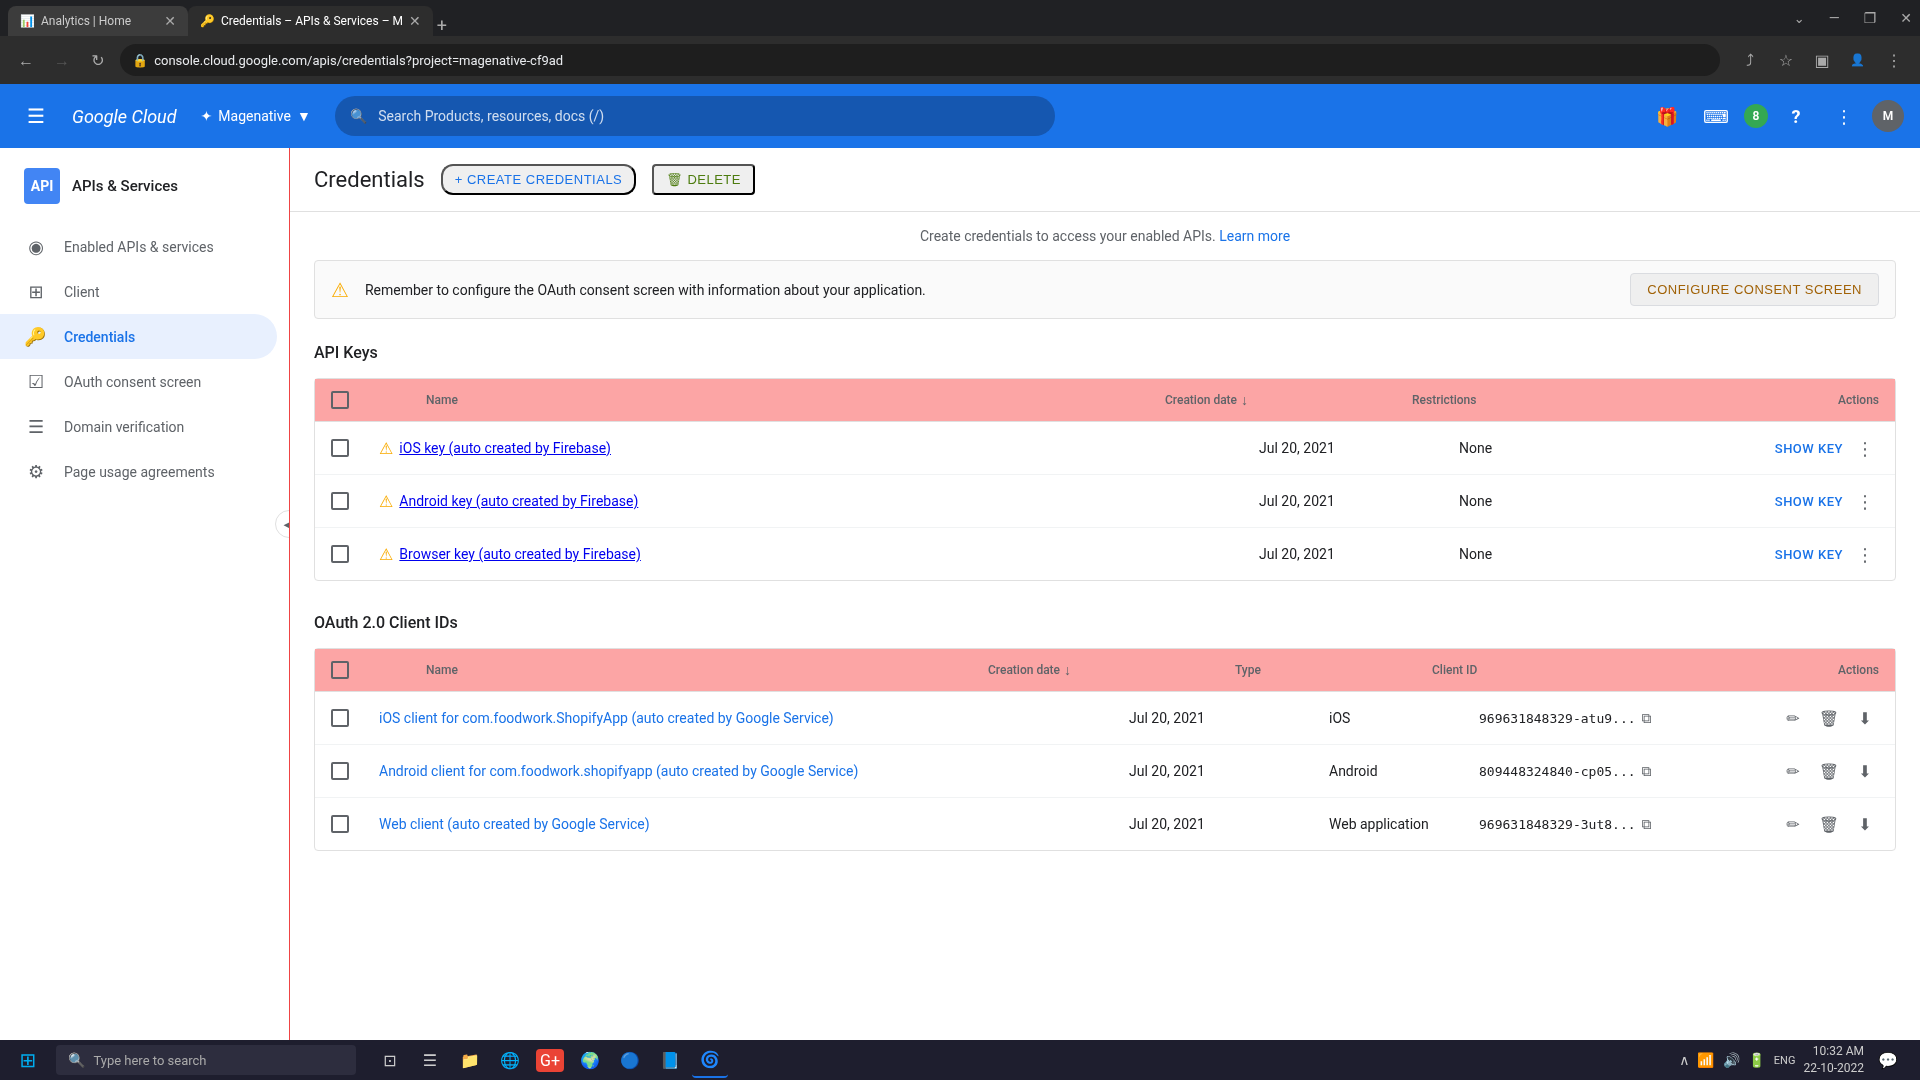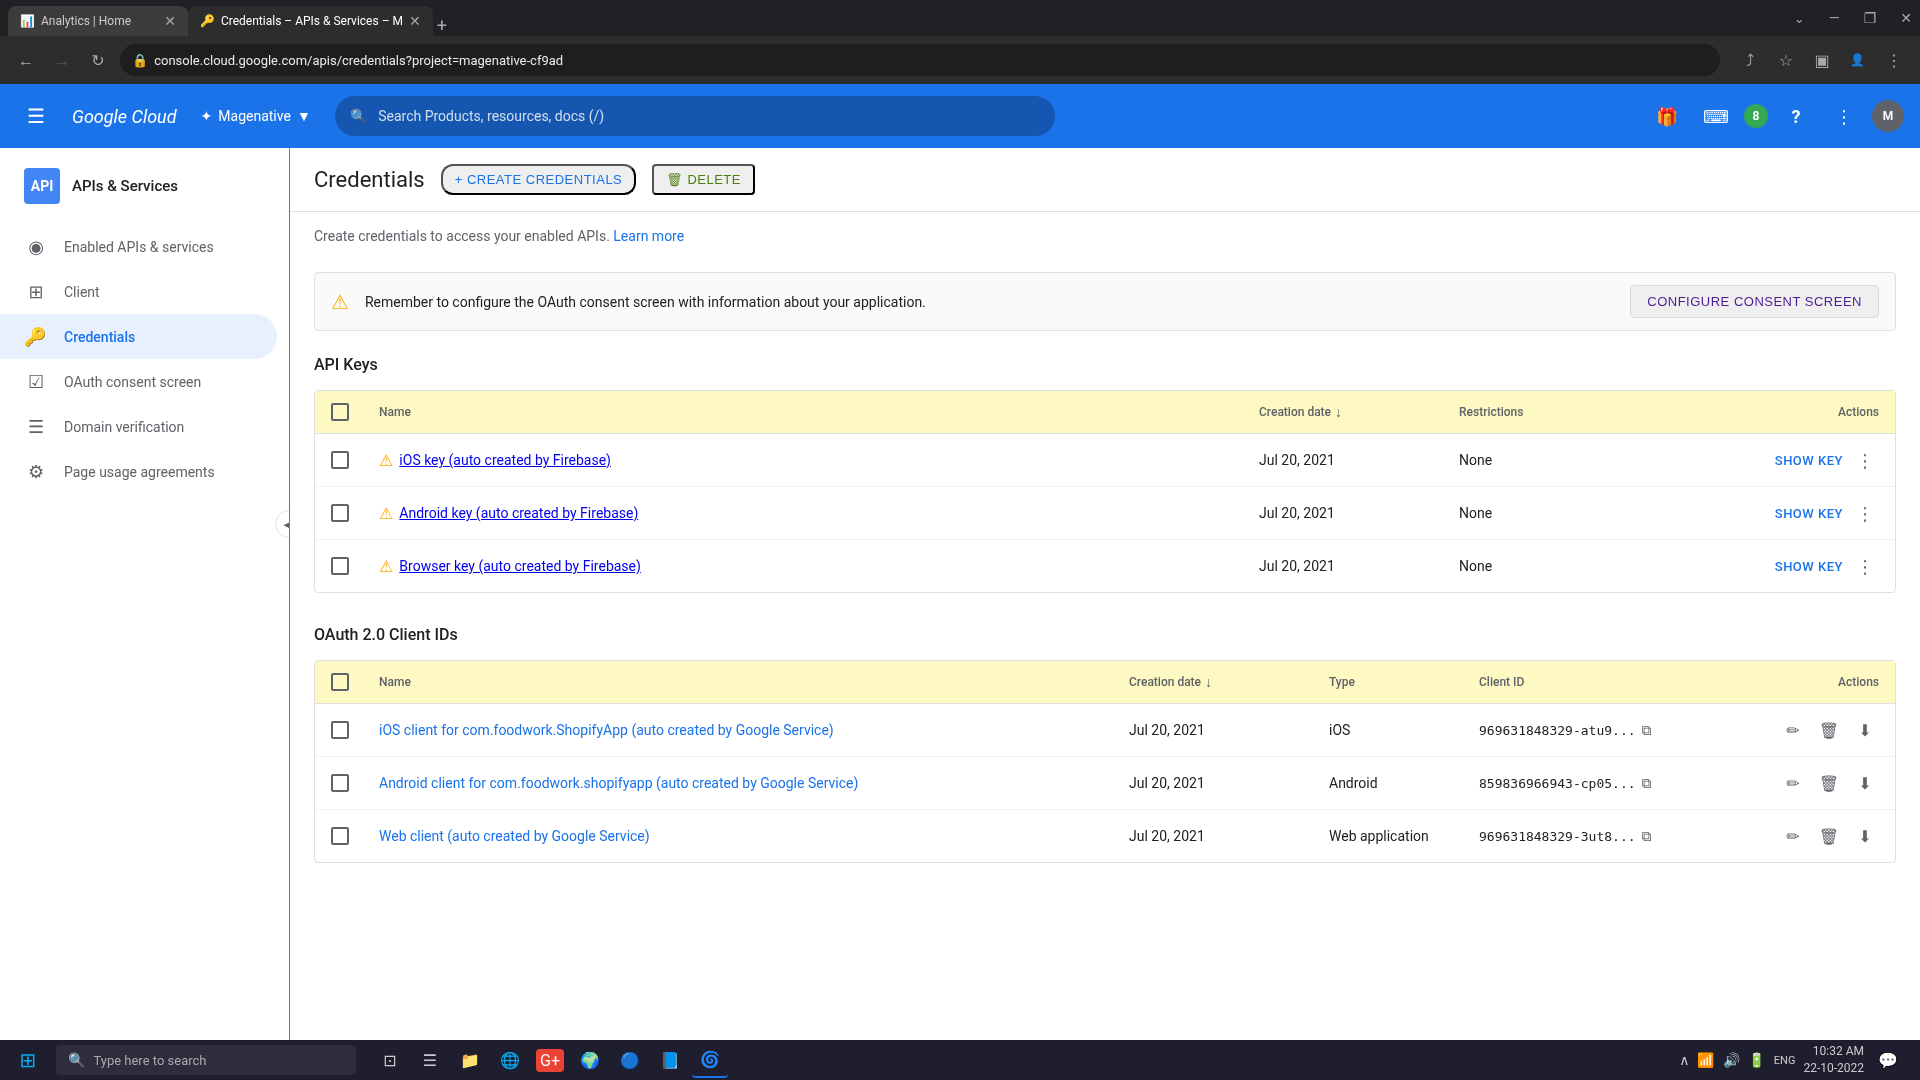--- a/index.html
+++ b/index.html
@@ -128,42 +128,42 @@
       display: flex; align-items: center; gap: 6px; color: #1a73e8; font-size: 13px; font-weight: 500;
       cursor: pointer; padding: 6px 12px; border-radius: 12px; text-transform: uppercase; letter-spacing: 0.5px;
     }
     .btn-delete {
       display: flex; align-items: center; gap: 6px; color: #4d7c0f; font-size: 13px; font-weight: 500;
       cursor: pointer; padding: 6px 12px; border-radius: 4px; text-transform: uppercase; letter-spacing: 0.5px;
     }
 
     .content-body { padding: 16px 24px; }
 
-    .info-text { color: #5f6368; font-size: 14px; margin-bottom: 28px; }
+    .info-text { color: #5f6368; font-size: 14px; margin-bottom: 16px; text-align: center; }
     .info-text a { color: #1a73e8; text-decoration: none; }
 
     .alert-banner {
       display: flex; align-items: center; background: #fafafa; border: 1px solid #e0e0e0;
       border-radius: 4px; padding: 12px 16px; margin-bottom: 24px; gap: 16px;
     }
     .alert-icon { color: #f9ab00; font-size: 20px; }
     .alert-text { flex: 1; color: #202124; font-size: 14px; }
     .btn-configure {
-      color: #4c1d95; font-size: 13px; font-weight: 500; padding: 8px 16px;
+      color: #a16207; font-size: 13px; font-weight: 500; padding: 8px 16px;
       border: 1px solid #dadce0; border-radius: 4px; cursor: pointer; white-space: nowrap;
       text-transform: uppercase; letter-spacing: 0.5px;
     }
 
     .section-title { font-size: 16px; font-weight: 500; color: #202124; margin-bottom: 16px; margin-top: 8px; }
 
     
     .table-container { border: 1px solid #e0e0e0; border-radius: 4px; margin-bottom: 32px; }
     .table-header {
       display: grid; padding: 12px 16px; border-bottom: 1px solid #e0e0e0;
-      background: #fef9c3; align-items: center;
+      background: #fca5a5; align-items: center; gap: 47px;
     }
     .api-keys-header { grid-template-columns: 48px 1fr 200px 300px 120px; }
     .oauth-header { grid-template-columns: 48px 1fr 200px 150px 280px 120px; }
     .table-header-cell { font-size: 12px; font-weight: 500; color: #5f6368; text-transform: none; display: flex; align-items: center; gap: 4px; }
     .sort-icon { font-size: 14px; color: #5f6368; }
     .table-row {
       display: grid; padding: 12px 16px; border-bottom: 1px solid #f1f3f4;
       align-items: center; cursor: pointer;
     }
     .table-row:last-child { border-bottom: none; }
@@ -443,21 +443,21 @@
         <div class="table-row oauth-row">
           <div class="table-cell">
             <div class="checkbox"></div>
           </div>
           <div class="table-cell">
             <a class="oauth-name-link" href="#">Android client for com.foodwork.shopifyapp (auto created by Google Service)</a>
           </div>
           <div class="table-cell">Jul 20, 2021</div>
           <div class="table-cell">Android</div>
           <div class="table-cell client-id-cell">
-            <span>859836966943-cp05...</span>
+            <span>809448324840-cp05...</span>
             <span class="copy-icon">⧉</span>
           </div>
           <div class="table-cell table-actions">
             <div class="action-icon">✏</div>
             <div class="action-icon">🗑</div>
             <div class="action-icon">⬇</div>
           </div>
         </div>
 
         <div class="table-row oauth-row">

